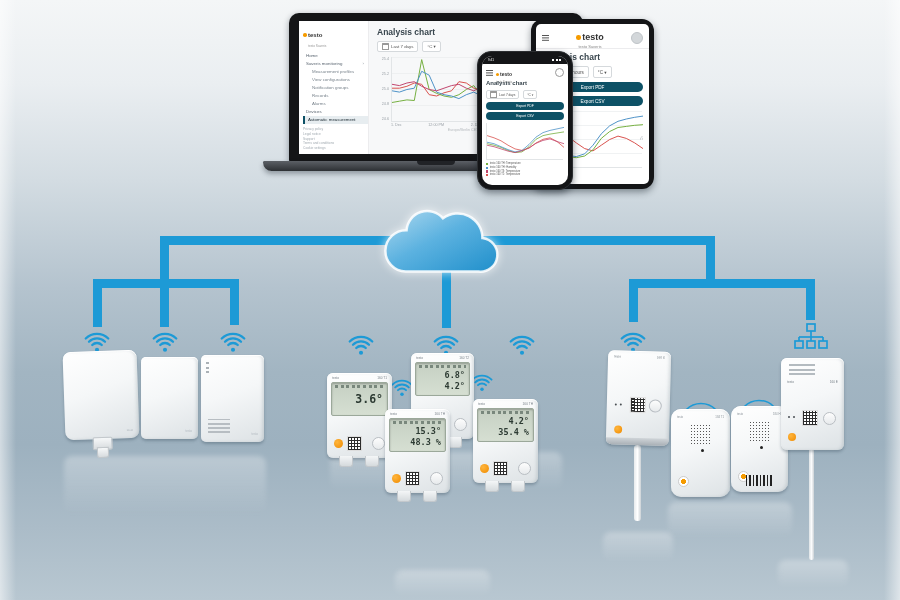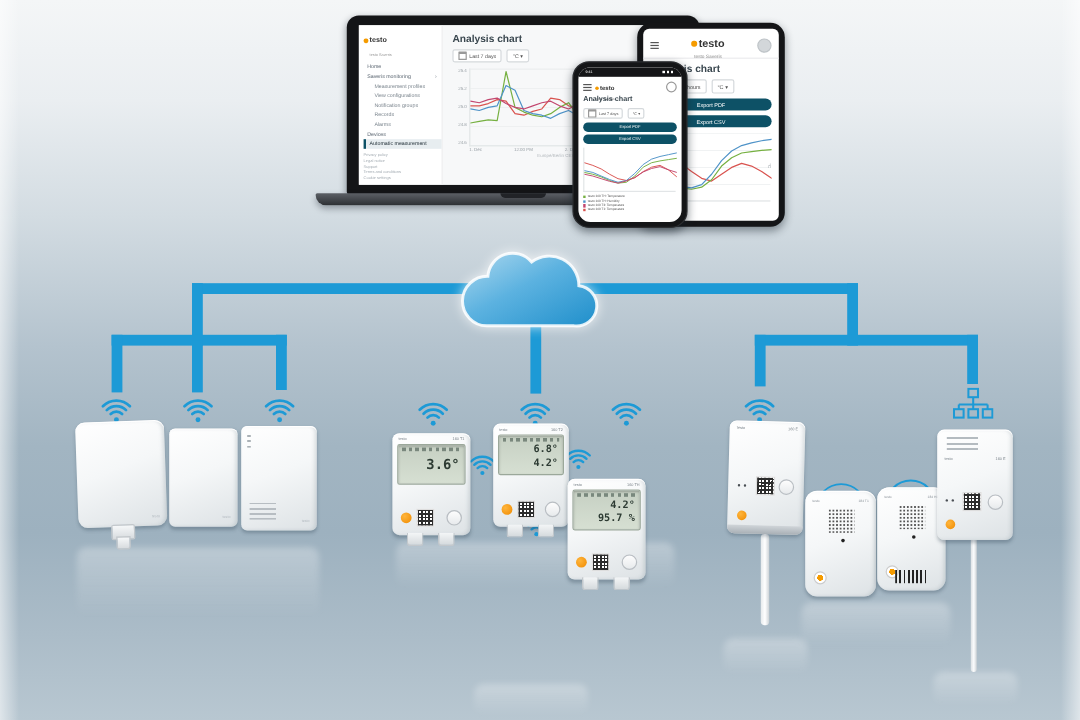--- a/index.html
+++ b/index.html
@@ -72,21 +72,21 @@
   .mfoot{position:absolute;left:7px;right:7px;bottom:7px;display:flex;align-items:center;gap:4px;}
   .odot{width:9px;height:9px;border-radius:50%;background:radial-gradient(circle at 35% 35%,#ffb53c,#ef8a00);}
   .qr{width:13px;height:13px;background-color:#fff;border:1px solid #ddd;
     background-image:repeating-linear-gradient(90deg,#2c2c2c 0 1.4px,transparent 1.4px 3px),
                      repeating-linear-gradient(0deg,#2c2c2c 0 1.4px,transparent 1.4px 3px);}
   .cbtn{width:11px;height:11px;margin-left:auto;border:1px solid #b9bec3;border-radius:50%;
     background:linear-gradient(#fdfdfd,#e7eaec);}
   .tab{position:absolute;bottom:-9px;width:12px;height:10px;background:linear-gradient(#f4f6f7,#d5dadd);
     border:1px solid #c3c8cc;border-top:none;border-radius:0 0 3px 3px;}
   .t1{left:18%;} .t2{left:58%;}
-  #L1{left:327px;top:361px;width:65px;height:85px;}
+  #L1{left:327px;top:373px;width:65px;height:85px;}
   #L2{left:411px;top:353px;width:63px;height:86px;}
   #L3{left:491px;top:356px;width:67px;height:90px;}
   #L4{left:385px;top:409px;width:65px;height:84px;z-index:6;}
   #L5{left:473px;top:399px;width:65px;height:84px;z-index:6;}
   #L6{left:407px;top:466px;width:69px;height:97px;z-index:7;}
   #L6 .lcd{height:28px;}
   .iaqgrille{height:10px;margin:4px 7px 0;border-radius:1px;
     background:repeating-linear-gradient(0deg,#a9b1b6 0 1.6px,transparent 1.6px 4.2px);}
 
   
@@ -360,29 +360,47 @@
       <div class="dg2">4.2°</div>
       </div>
     <div class="mfoot">
         <i class="odot"></i>
         <i class="qr"></i>
         <i class="cbtn"></i>
       </div>
     <i class="tab t1"></i>
       <i class="tab t2"></i>
   </div>
+  <div class="dev mlog double" id="L4">
+    <div class="mhead">
+        <span>testo</span>
+        <span>160 TH</span>
+      </div>
+    <div class="lcd">
+        <i class="lrow"></i>
+      <div class="dg1">15.3°</div>
+      <div class="dg2">48.3 %</div>
+      </div>
+    <div class="mfoot">
+        <i class="odot"></i>
+        <i class="qr"></i>
+        <i class="cbtn"></i>
+      </div>
+    <i class="tab t1"></i>
+      <i class="tab t2"></i>
+  </div>
   <div class="dev mlog double" id="L5">
     <div class="mhead">
         <span>testo</span>
         <span>160 TH</span>
       </div>
     <div class="lcd">
         <i class="lrow"></i>
       <div class="dg1">4.2°</div>
-      <div class="dg2">95.7 %</div>
+      <div class="dg2">35.4 %</div>
       </div>
     <div class="mfoot">
         <i class="odot"></i>
         <i class="qr"></i>
         <i class="cbtn"></i>
       </div>
     <i class="tab t1"></i>
       <i class="tab t2"></i>
   </div>
 

